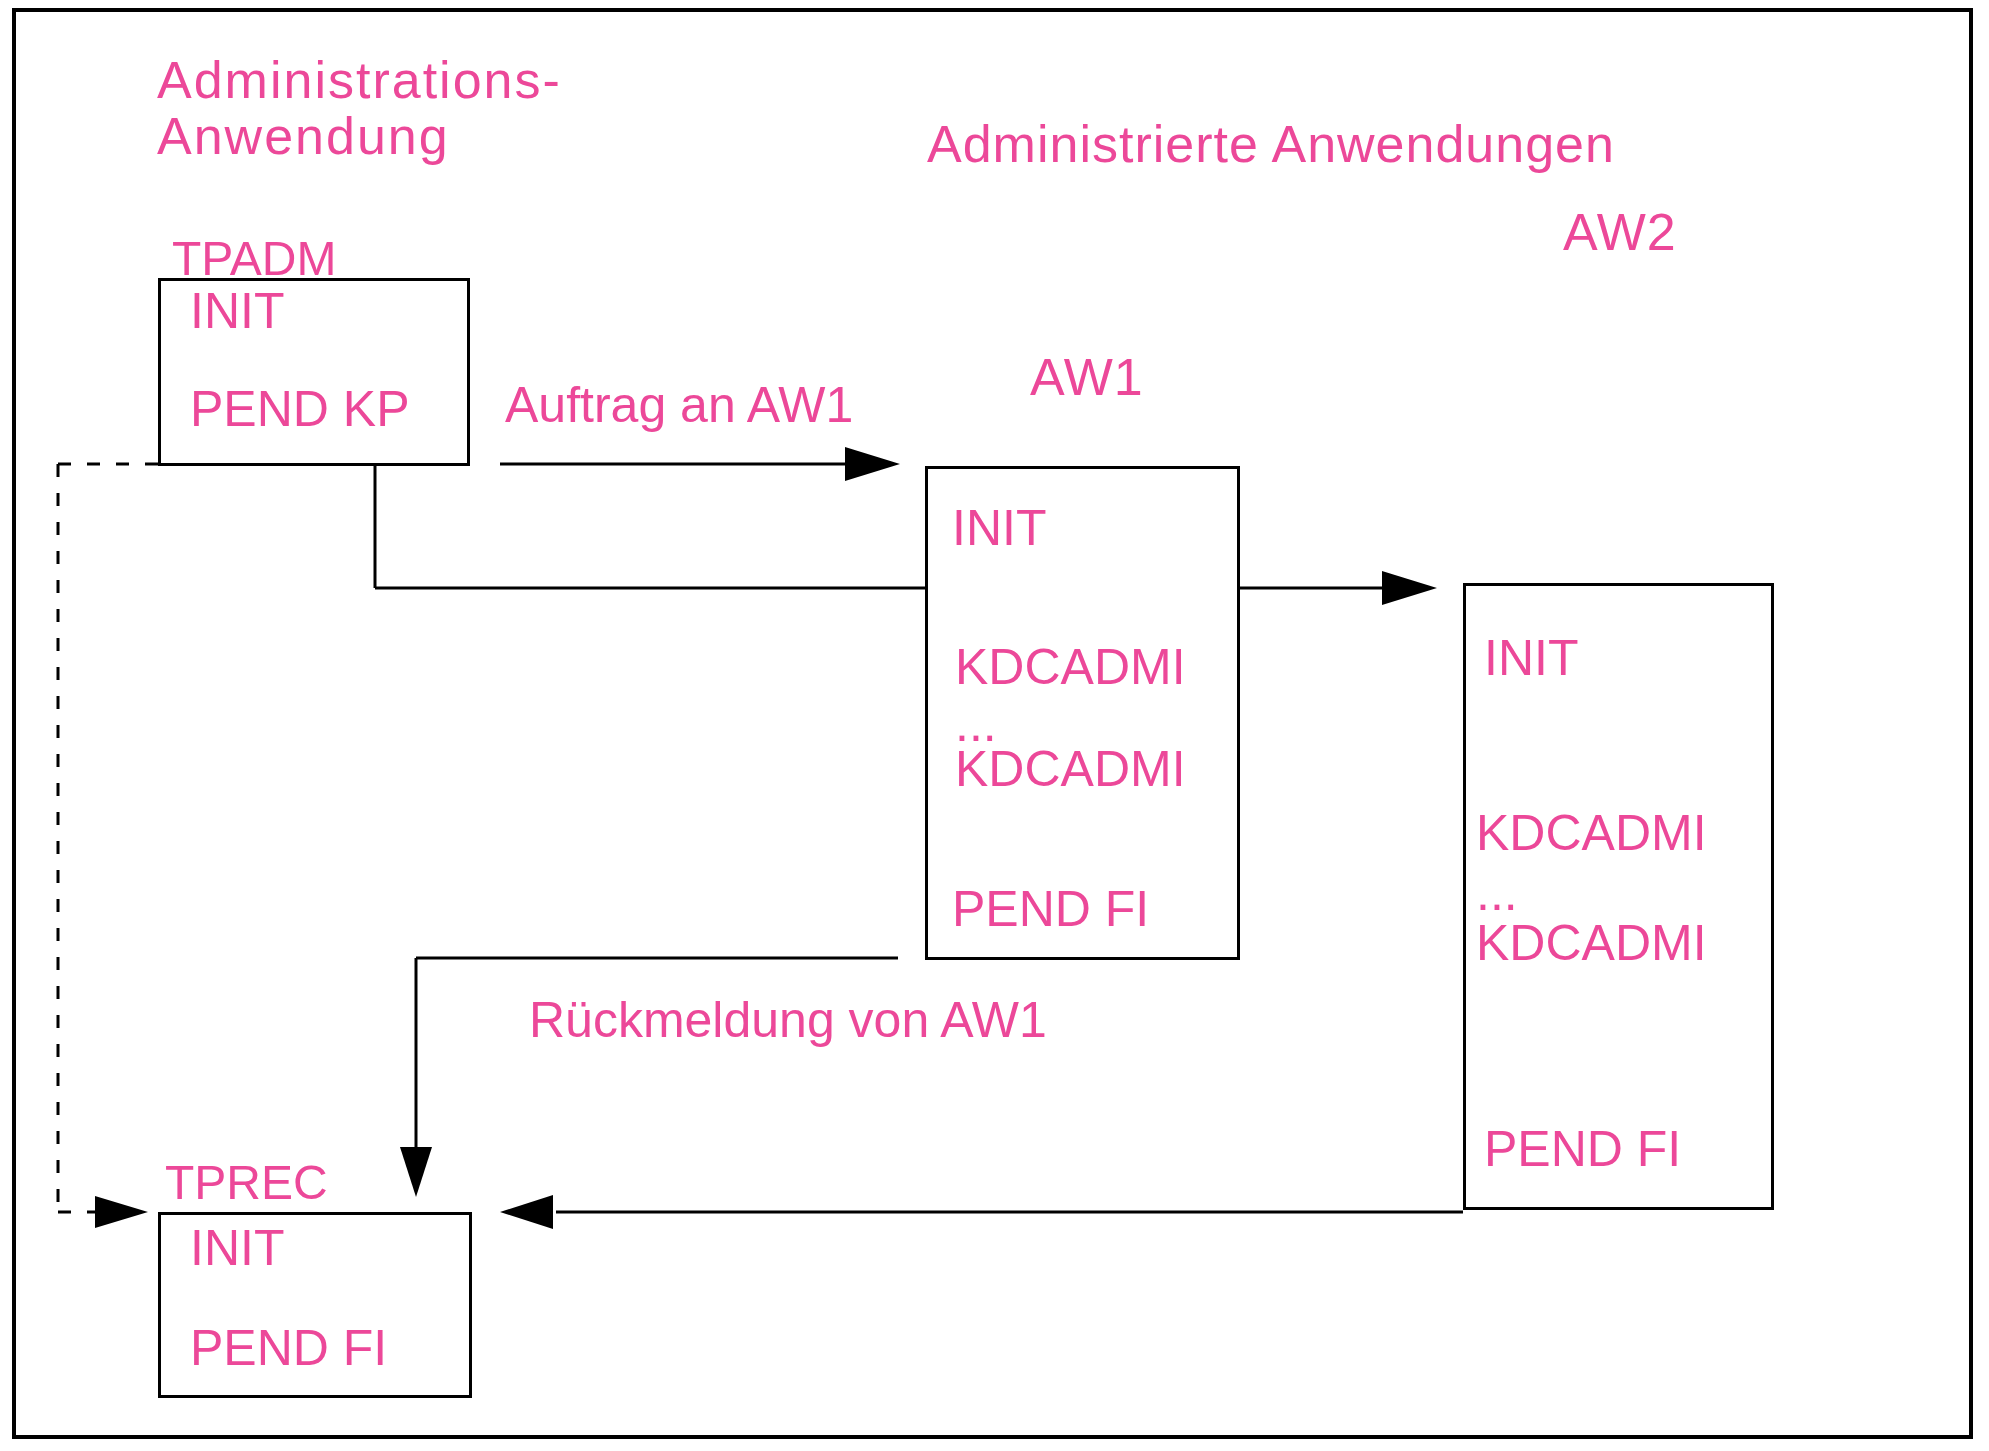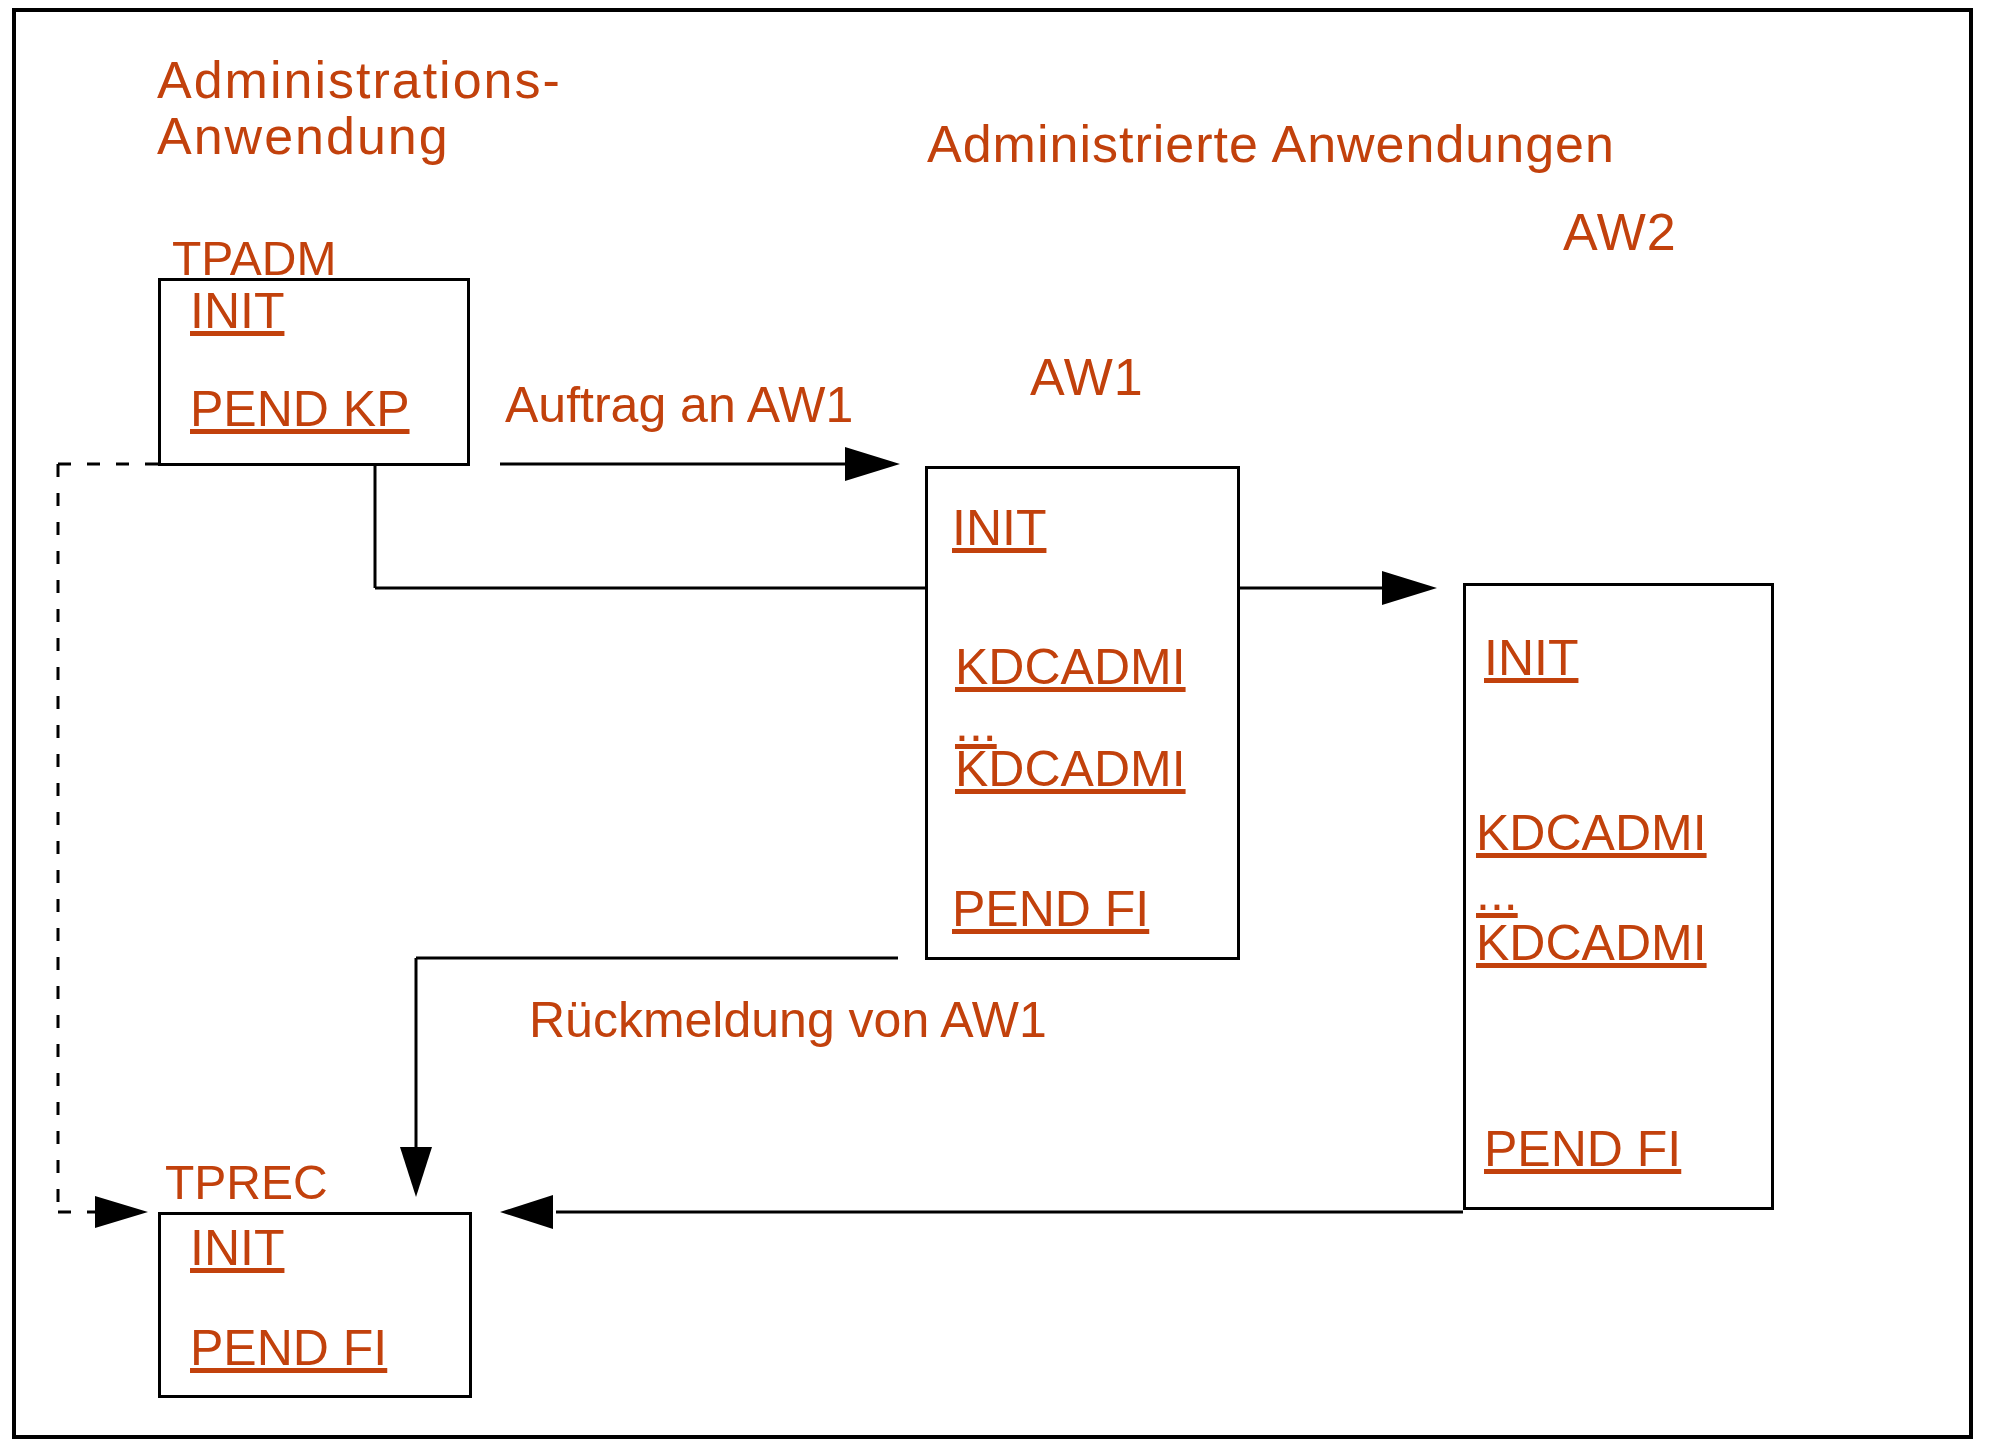--- a/index.html
+++ b/index.html
@@ -1,32 +1,32 @@
 <!DOCTYPE html>
 <html><head>
 <meta charset="utf-8">
 <style>
   html,body{margin:0;padding:0;background:#ffffff;}
   #stage{
     position:relative;
     width:1989px;height:1451px;
     background:#ffffff;
     font-family:"Liberation Sans", sans-serif;
-    color:#c2410c;
+    color:#ec4899;
     overflow:hidden;
   }
   .frame{
     position:absolute;left:12px;top:8px;width:1961px;height:1431px;
     border:4px solid #000;box-sizing:border-box;background:#fff;
   }
   .txt{position:absolute;white-space:pre;line-height:1.08;}
   .h1{font-size:52px;letter-spacing:2px;}
   .h2{font-size:52px;letter-spacing:1px;}
   .nodelabel{font-size:48px;margin-top:11px;}
-  .boxtext{font-size:50px;text-decoration:underline;}
+  .boxtext{font-size:50px;}
   .arrlabel{font-size:50px;}
   .node{
     position:absolute;border:3px solid #000;box-sizing:border-box;background:#fff;
   }
   svg.wires{position:absolute;left:0;top:0;width:1989px;height:1451px;}
 </style>
 </head>
 <body>
 
 <div id="stage">

